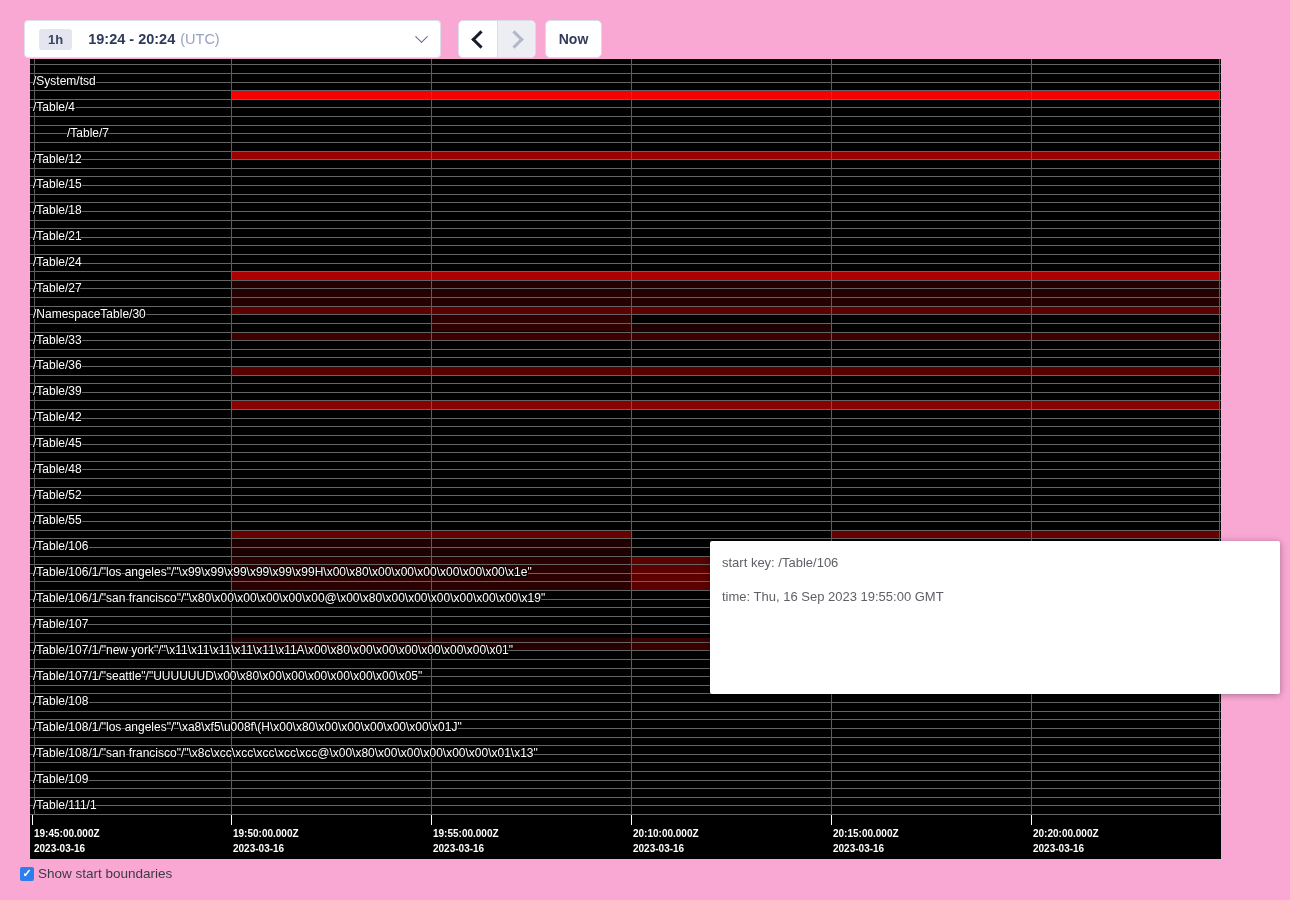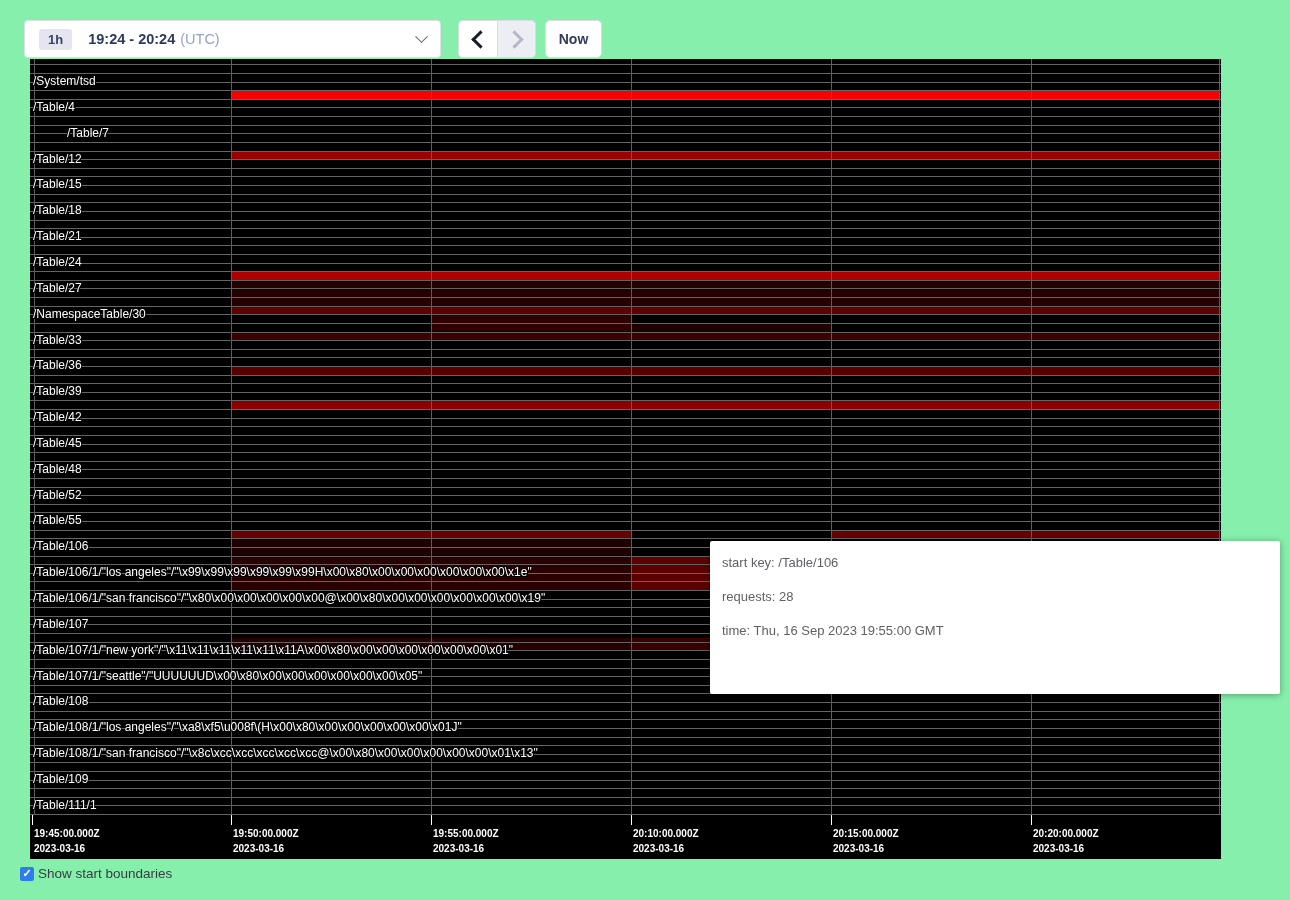--- a/index.html
+++ b/index.html
@@ -1,17 +1,17 @@
 <!DOCTYPE html>
 <html><head>
 <meta charset="utf-8">
 <style>
   html,body{margin:0;padding:0;}
   body{font-family:"Liberation Sans",sans-serif;background:#f3f4f9;}
-  .page{position:relative;width:1290px;height:900px;background:#86efac;overflow:hidden;}
+  .page{position:relative;width:1290px;height:900px;background:#f9a8d4;overflow:hidden;}
 
   
   .time-select{position:absolute;left:24px;top:20px;width:417px;height:38px;background:#fff;
     border:1px solid #dcdee9;border-radius:4px;display:flex;align-items:center;
     padding:0 14px;box-sizing:border-box;cursor:pointer;font-family:inherit;}
   .badge{background:#e4e5f0;color:#3a4565;font-weight:700;font-size:13px;
     padding:4px 9px;border-radius:3px;margin-right:16px;line-height:13px;}
   .range{font-size:14.5px;font-weight:700;color:#2c3a5c;white-space:pre;}
   .utc{font-size:14.5px;font-weight:400;color:#97a2c0;margin-left:5px;}
   .chev-down{margin-left:auto;width:8px;height:8px;border-right:1.6px solid #5f6b85;
@@ -244,21 +244,20 @@
       </div>
       <div class="tick" style="left: 1001px;"></div>
       <div class="ticklabel" style="left: 1003px;">
         <div>20:20:00.000Z</div>
         <div>2023-03-16</div>
       </div>
     </div>
 
   <div class="tooltip">
       <div class="tline">start key: /Table/106</div>
-      <div class="tline">requests: 28</div>
       <div class="tline">time: Thu, 16 Sep 2023 19:55:00 GMT</div>
     </div>
 
   <div class="footer">
     <span class="cb" role="checkbox" aria-checked="true">
       <span class="check">✓</span>
     </span>
     <span class="cb-label">Show start boundaries</span>
   </div>
 

